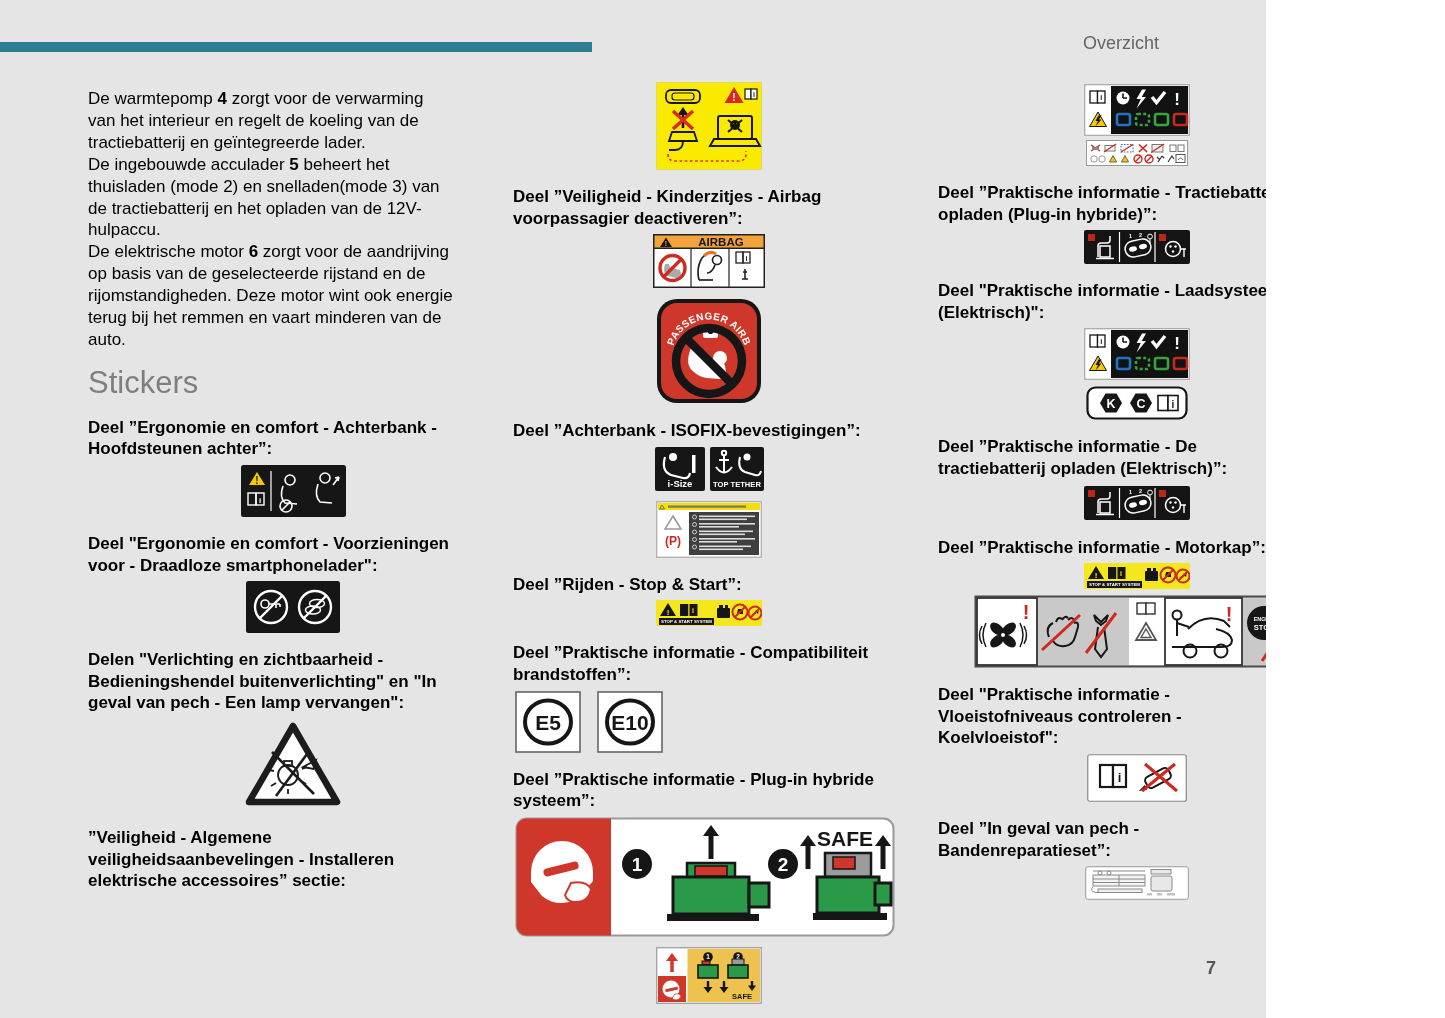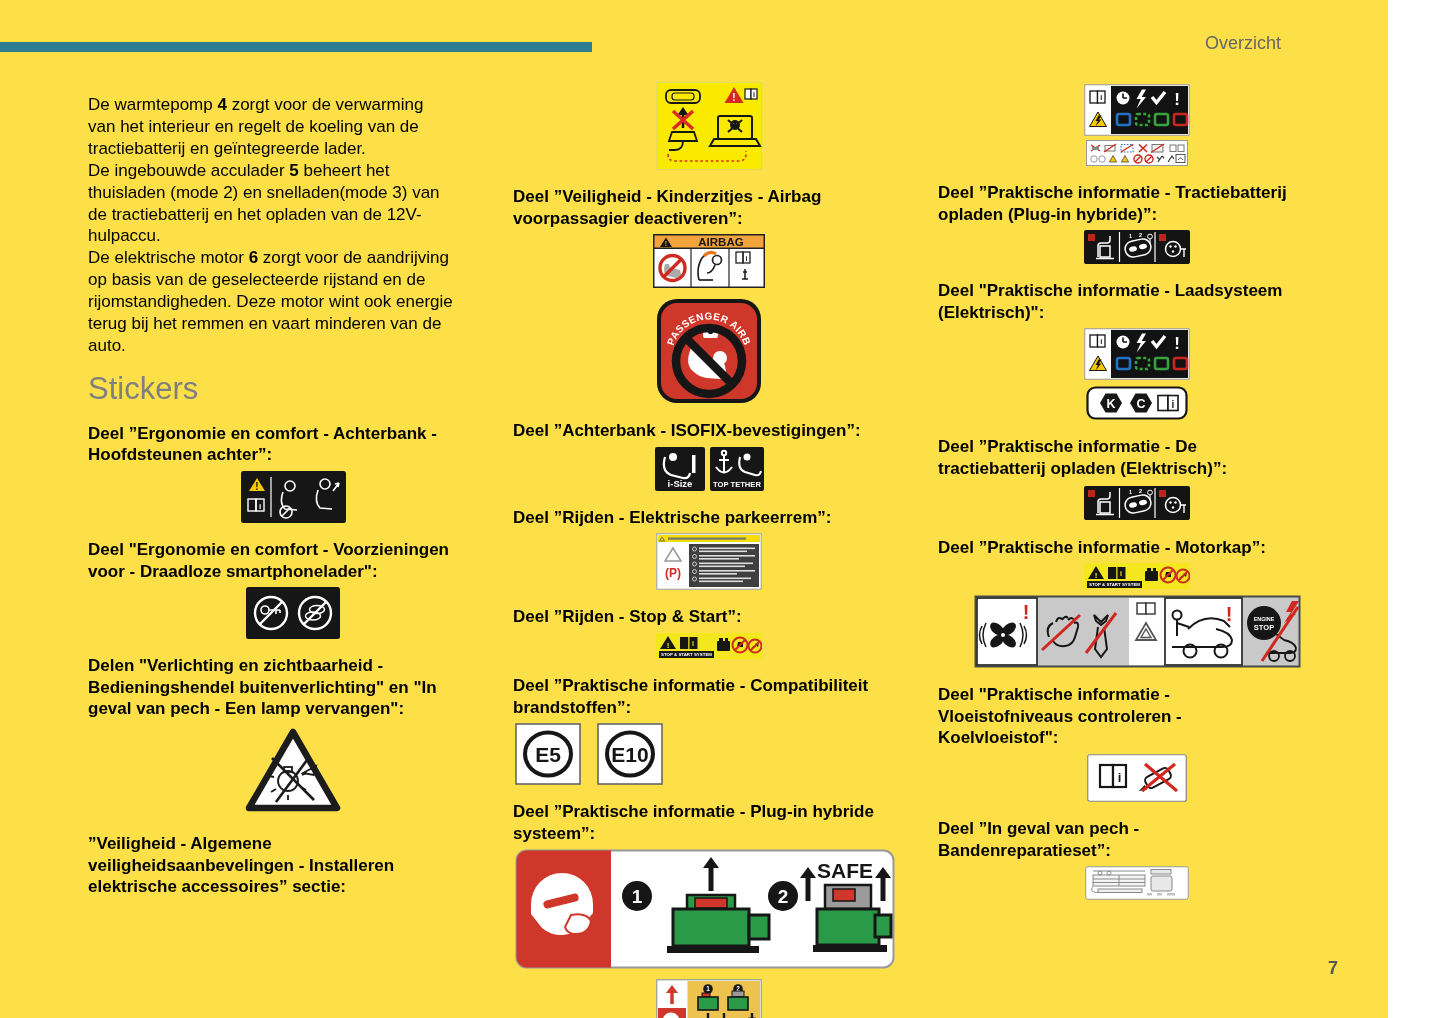--- a/index.html
+++ b/index.html
@@ -1,25 +1,25 @@
 <!DOCTYPE html>
 <html><head>
 <meta charset="utf-8">
 <style>
   * { box-sizing: border-box; }
   html,body { margin:0; padding:0; background:#ffffff; }
   .page {
-    position:relative; width:1388px; height:1018px; background:#fde047;
+    position:relative; width:1266px; height:1018px; background:#e5e5e5;
     font-family:"Liberation Sans", sans-serif; color:#000; overflow:hidden;
   }
   .topbar { position:absolute; left:0; top:42px; width:592px; height:10px; background:#2e7d92; }
   .header-label { position:absolute; top:33px; right:107px; font-size:18px; color:#666; }
   .page-number { position:absolute; top:958px; right:50px; font-size:18px; font-weight:bold; color:#555; }
   .col { position:absolute; }
-  .col-left  { left:88px;  top:94px; width:410px; }
+  .col-left  { left:88px;  top:88px; width:410px; }
   .col-mid   { left:513px; top:80px; width:392px; }
   .col-right { left:938px; top:82px; width:398px; }
   .body-text { font-size:17px; line-height:21.9px; white-space:pre-line; margin:0 0 14px 0; }
   .b { font-weight:bold; }
   .stickers-title { font-size:31px; font-weight:400; color:#7f7f7f; margin:4px 0 16px 0; }
   .sec-label { font-size:17px; font-weight:bold; line-height:21.6px; white-space:pre-line; margin:16px 0 5px 0; }
   .sticker { display:block; margin:2px auto 10px auto; }
   .row { display:flex; justify-content:center; gap:5px; margin:2px 0 10px 0; }
   .row-left { display:flex; justify-content:flex-start; gap:16px; margin:4px 0 12px 2px; }
   svg text { font-family:"Liberation Sans", sans-serif; }
@@ -227,21 +227,20 @@
             <line x1="9" y1="13" x2="19" y2="13"></line>
           </g>
         <g stroke="#fff" stroke-width="2" fill="none">
             <circle cx="37" cy="10" r="3.5" fill="#fff" stroke="none"></circle>
             <path d="M30 10 q-3 12 5 15 l10 3 q5 1 6 -4"></path>
           </g>
         <text x="27" y="40" text-anchor="middle" font-size="7.6" font-weight="bold" fill="#fff">TOP TETHER</text>
       </svg>
     </div>
 
-    <p class="sec-label">Deel ”Rijden - Elektrische parkeerrem”:</p>
 
     <svg class="sticker" width="106" height="57" viewBox="0 0 106 57">
       <rect x="0.75" y="0.75" width="104.5" height="55.5" fill="#fff" stroke="#aaa" stroke-width="1.2"></rect>
       <rect x="2" y="2" width="102" height="7" fill="#f6df00"></rect>
       <path d="M6 4 l2.5 4 h-5 z" fill="none" stroke="#555" stroke-width="0.8"></path>
       <rect x="12" y="4.5" width="78" height="2.2" fill="#777"></rect>
       <path d="M17 15 l8 13 h-16 z" fill="#fff" stroke="#999" stroke-width="1.5"></path>
       <text x="17" y="44" text-anchor="middle" font-size="12" font-weight="bold" fill="#d0281e">(P)</text>
       <rect x="33" y="11" width="70" height="43" fill="#3f3f3f"></rect>
       <g fill="#ddd">

